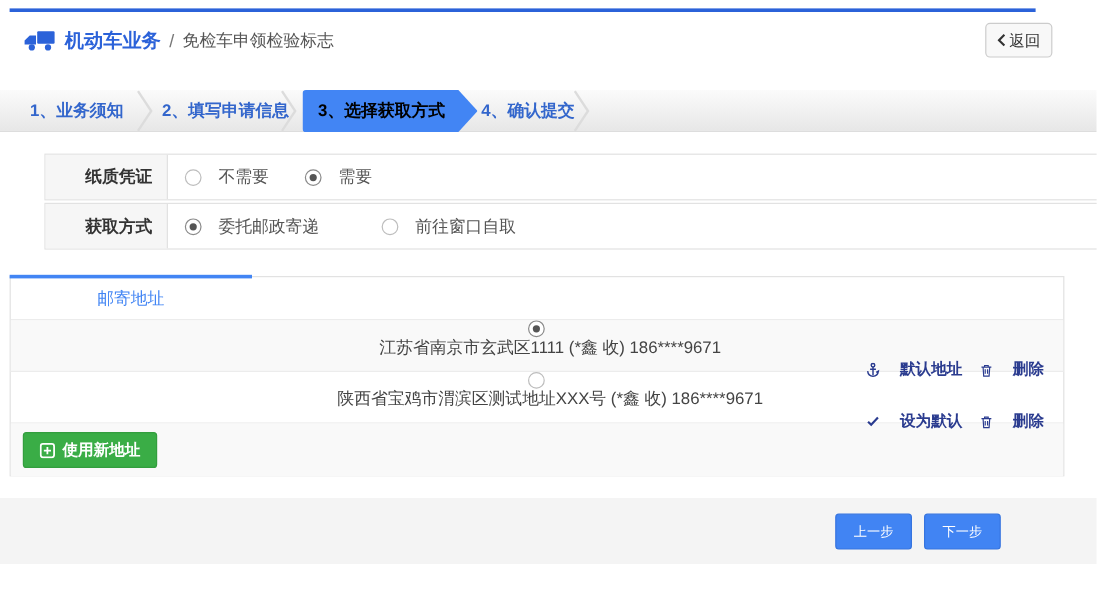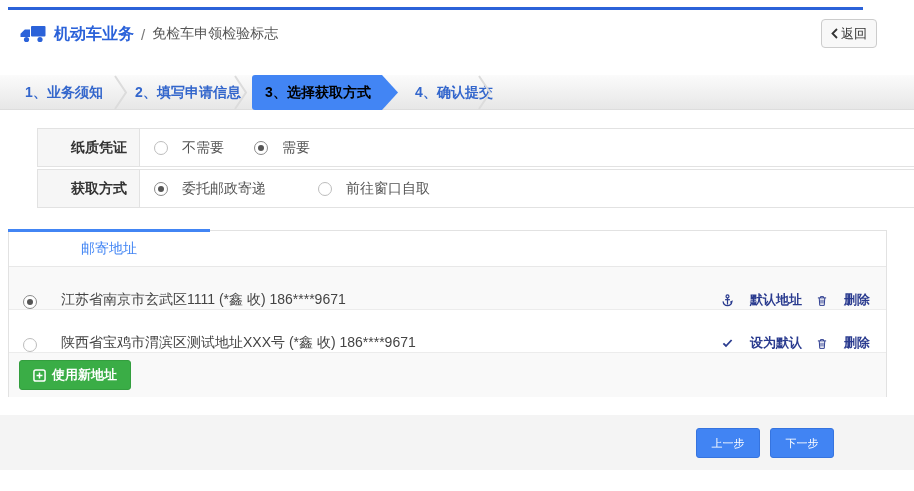--- a/index.html
+++ b/index.html
@@ -18,21 +18,21 @@
     border:1px solid #ccc; border-radius:4px; display:flex; align-items:center; justify-content:center;
     gap:3px; font-size:13px; color:#333; cursor:pointer; }
 
   
   .stepbar { position:absolute; left:0; top:75px; width:914px; height:35px;
     background:linear-gradient(#fbfbfb,#e7e7e7); border-bottom:1px solid #ddd; }
   .step { position:absolute; top:0; height:35px; display:flex; align-items:center; justify-content:center;
     font-size:14px; font-weight:bold; color:#3366cc; }
   .step1 { left:8px;   width:112px; }
   .step2 { left:132px; width:112px; }
-  .step4 { left:412px; width:84px;  }
+  .step4 { left:398px; width:84px;  }
   .step-active { left:252px; width:146px; background:#4285f4; color:#000000; border-radius:3px 0 0 3px;
     clip-path:polygon(0 0, calc(100% - 16px) 0, 100% 50%, calc(100% - 16px) 100%, 0 100%);
     padding-right:14px; }
   .sep { position:absolute; top:0; }
   .sep1 { left:114px; } .sep2 { left:234px; } .sep3 { left:478px; }
 
   
   .form-row { position:absolute; left:8px; width:879px; height:39px; border:1px solid #e2e2e2;
     background:#fff; display:flex;margin-left:29px; }
   .form-row.r1 { top:128px; } .form-row.r2 { top:169px; }
@@ -48,22 +48,22 @@
   .radio.checked::after { content:""; position:absolute; left:3px; top:3px; width:6px; height:6px;
     border-radius:50%; background:#555; }
 
   
   .panel { position:absolute; left:8px; top:230px; width:879px; height:167px;
     border:1px solid #e2e2e2; background:#fff; }
   .tab-indicator { position:absolute; left:-1px; top:-2px; width:202px; height:3px; background:#4285f4; }
   .tab-row { height:36px; border-bottom:1px solid #e8e8e8; display:flex; }
   .tab { width:200px; display:flex; align-items:center; justify-content:center;
     font-size:14px; color:#4285f4; cursor:pointer; }
-  .addr-row { height:43px; display:flex; align-items:flex-end; padding:0 16px 0 14px;
-    border-bottom:1px solid #ececec; }
+  .addr-row { height:43px; display:flex; align-items:center; padding:0 16px 0 14px;
+    border-bottom:1px solid #ececec;flex-direction:column; }
   .addr-row.selected { background:#f9f9f9; }
   .addr-text { margin-left:24px; font-size:14px; color:#444; }
   .addr-actions { margin-left:auto; display:flex; align-items:center; gap:14px; }
   .action { display:flex; align-items:center; gap:16px; font-size:13px; color:#2a3b8f;
     font-weight:bold; cursor:pointer; }
   .action svg { display:block; }
   .btn-area { height:44px; background:#f9f9f9; display:flex; align-items:center; padding-left:10px; }
   .green-btn { height:30px; padding:0 13px; background:#3aad46; border:1px solid #339e3e; border-radius:3px;
     color:#fff; font-size:13px; font-weight:bold; display:flex; align-items:center; gap:6px; cursor:pointer; }
 

